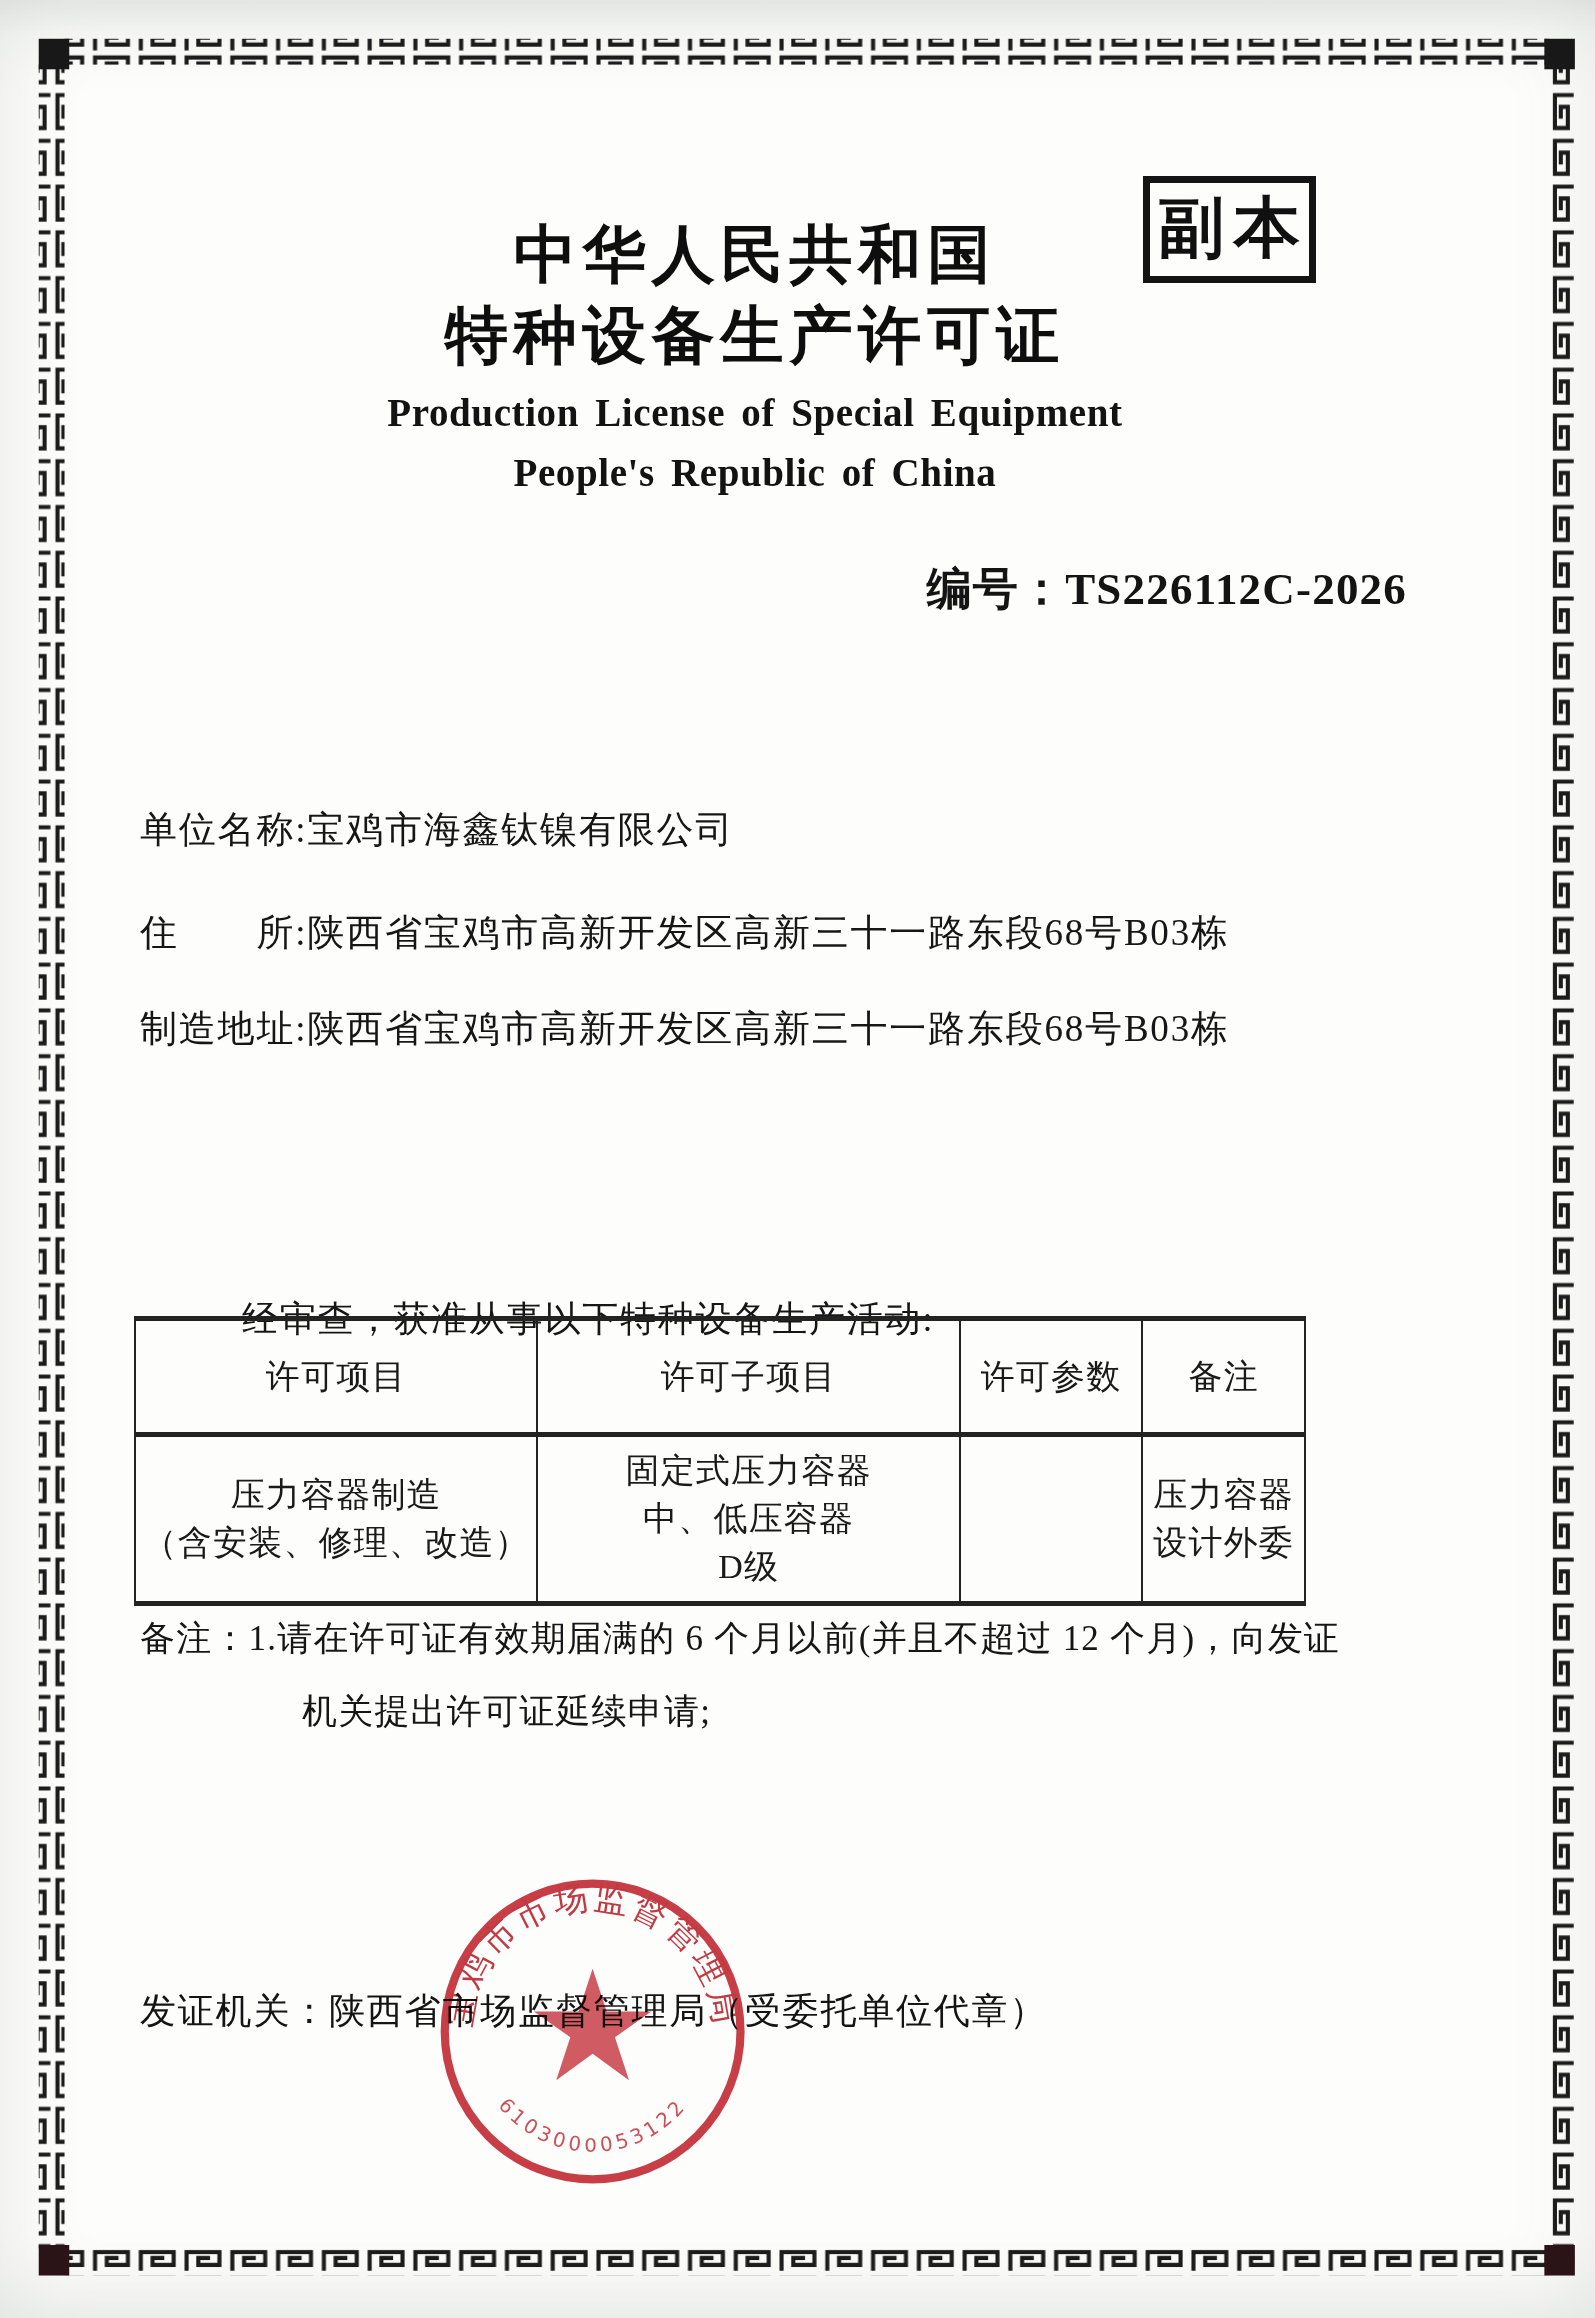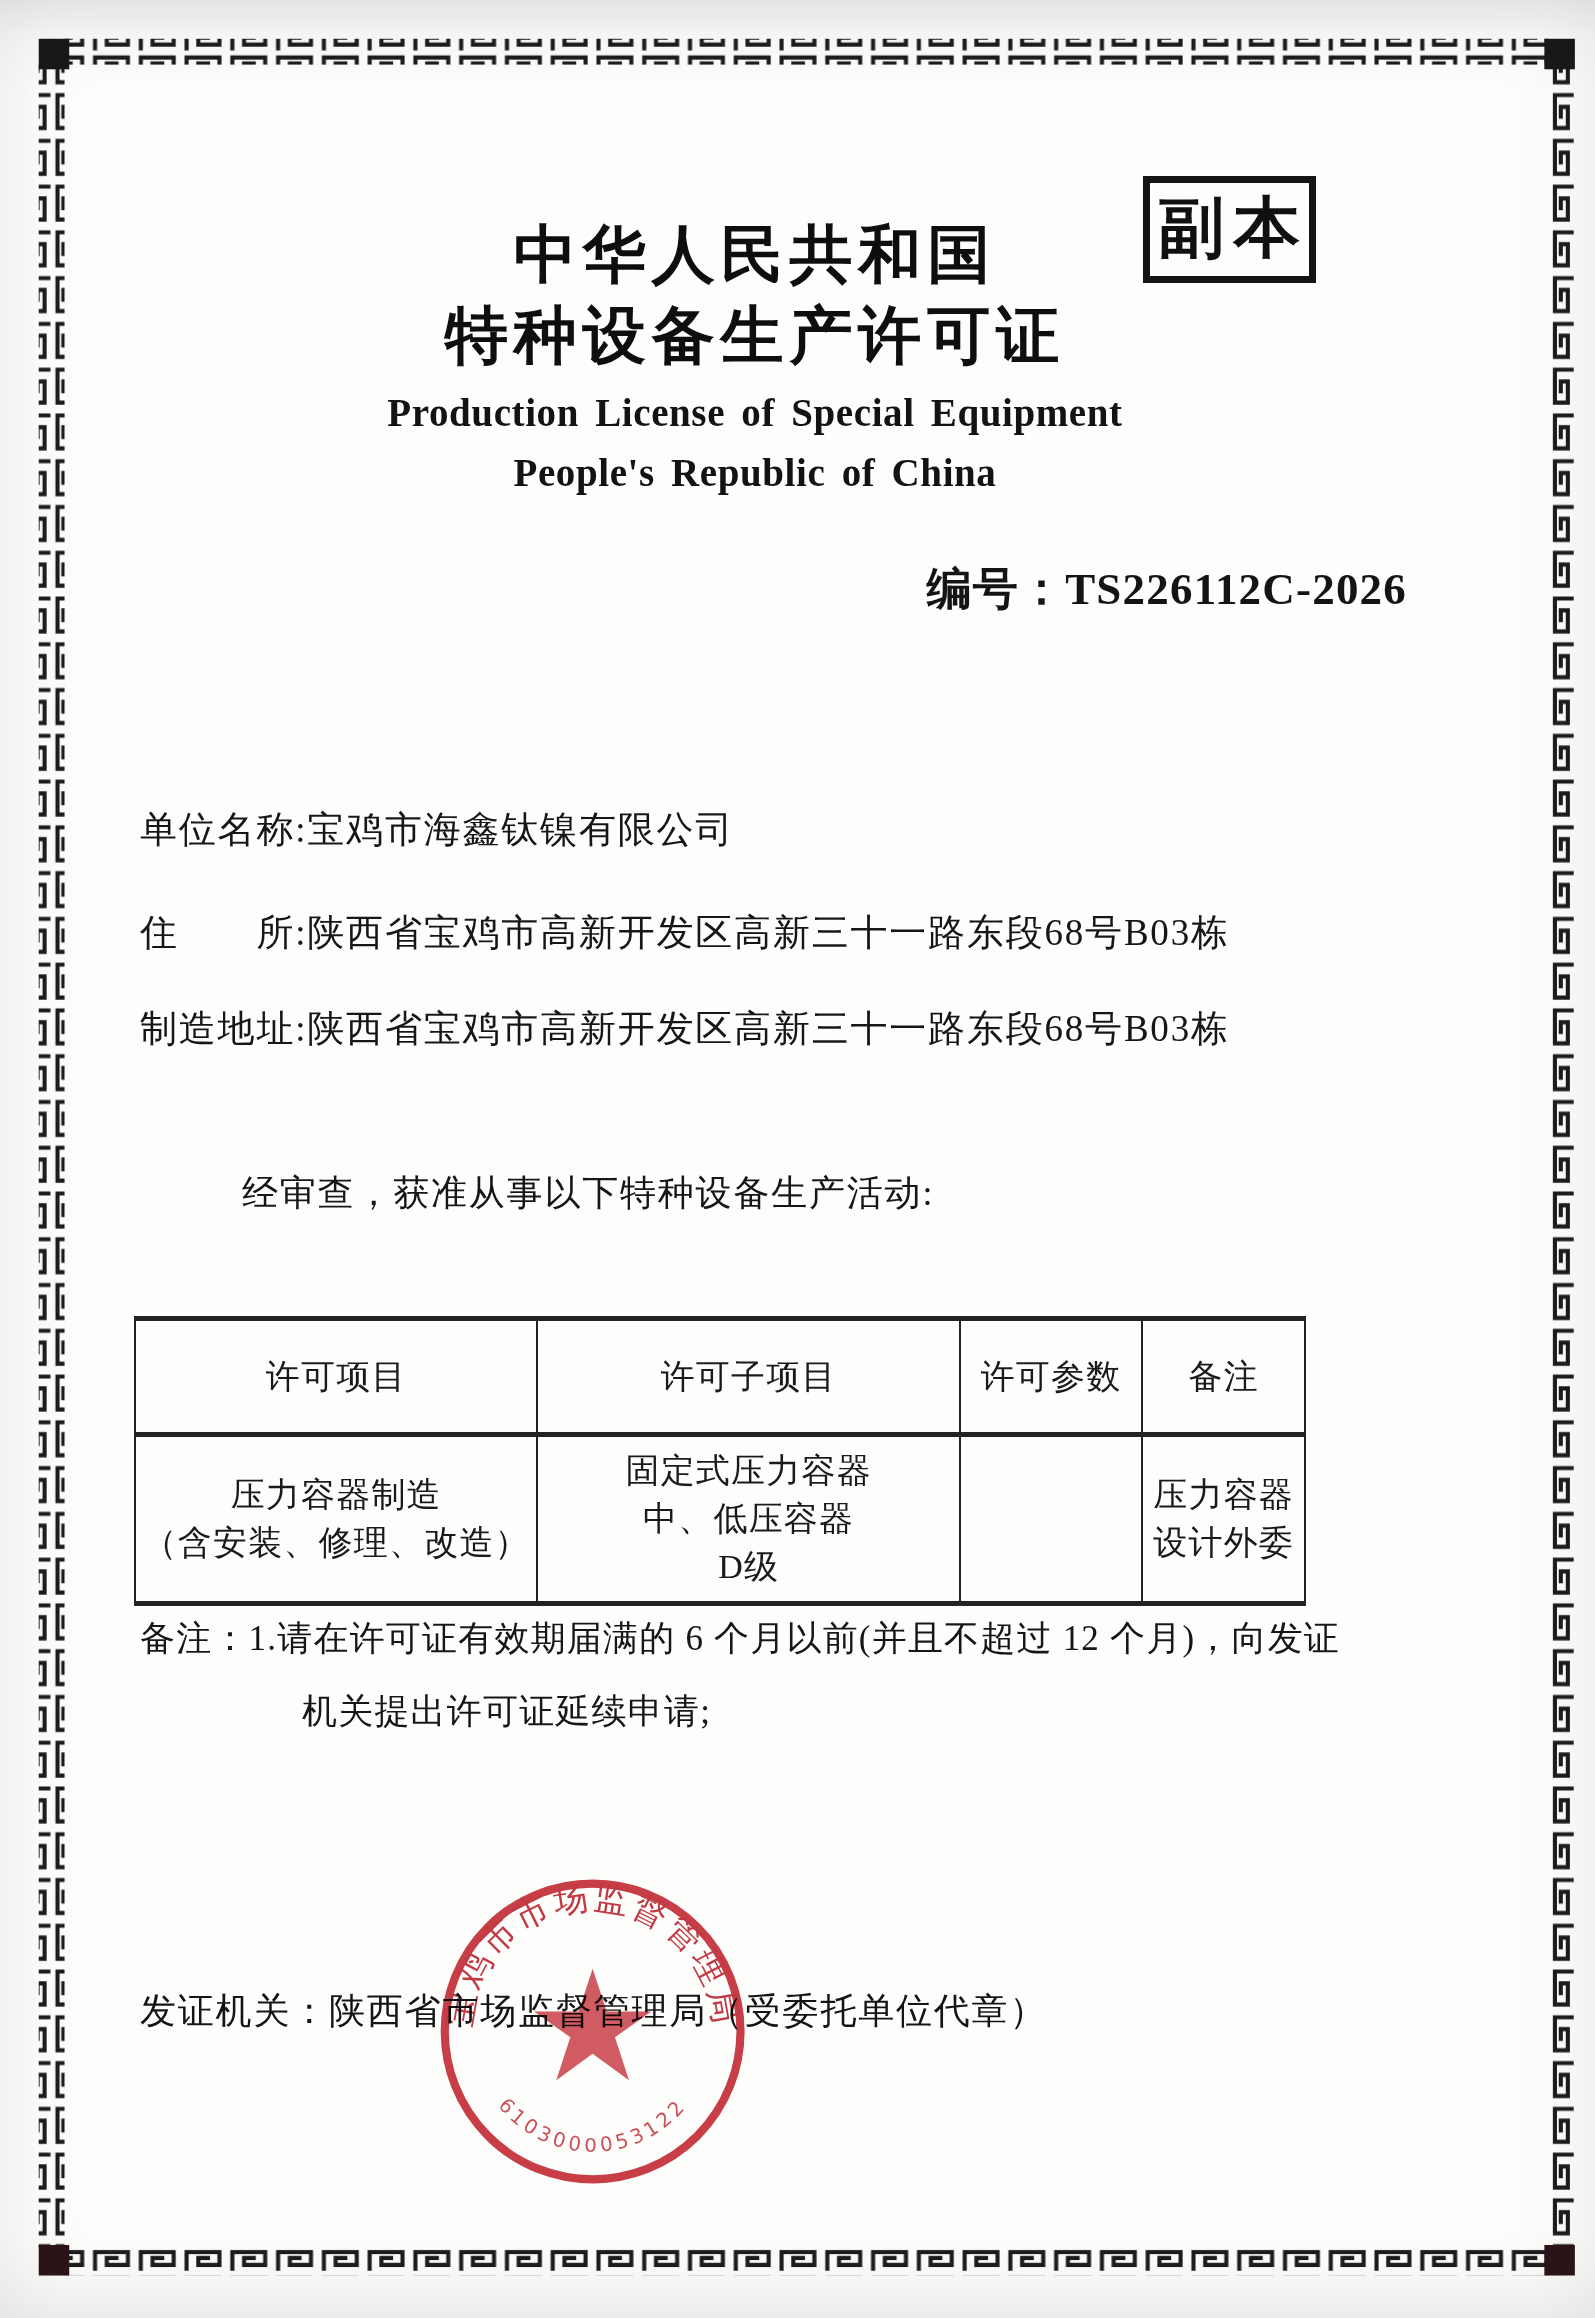--- a/index.html
+++ b/index.html
@@ -38,21 +38,21 @@
   .license-no{
     position:absolute;top:559px;right:189px;
     font-size:45px;letter-spacing:1.2px;color:#141414;font-weight:600;
   }
   
   .info-row{position:absolute;left:140px;font-size:37px;letter-spacing:1.8px;white-space:nowrap;color:#161616;}
   .row-name{top:805px;}
   .row-addr{top:908px;}
   .row-mfg{top:1004px;}
   
-  .intro{position:absolute;left:242px;top:1169px;font-size:36px;letter-spacing:1.8px;color:#161616;}
+  .intro{position:absolute;left:242px;top:1295px;font-size:36px;letter-spacing:1.8px;color:#161616;}
   
   .permit-table{
     position:absolute;left:134px;top:1316px;width:1172px;
     border-collapse:collapse;table-layout:fixed;
     font-size:34px;text-align:center;color:#1a1a1a;letter-spacing:1.2px;font-family:Liberation Serif, serif;
   }
   .permit-table th,.permit-table td{
     border-left:2.9px solid #232323;border-right:2.9px solid #232323;
     font-weight:400;padding:0;
   }

